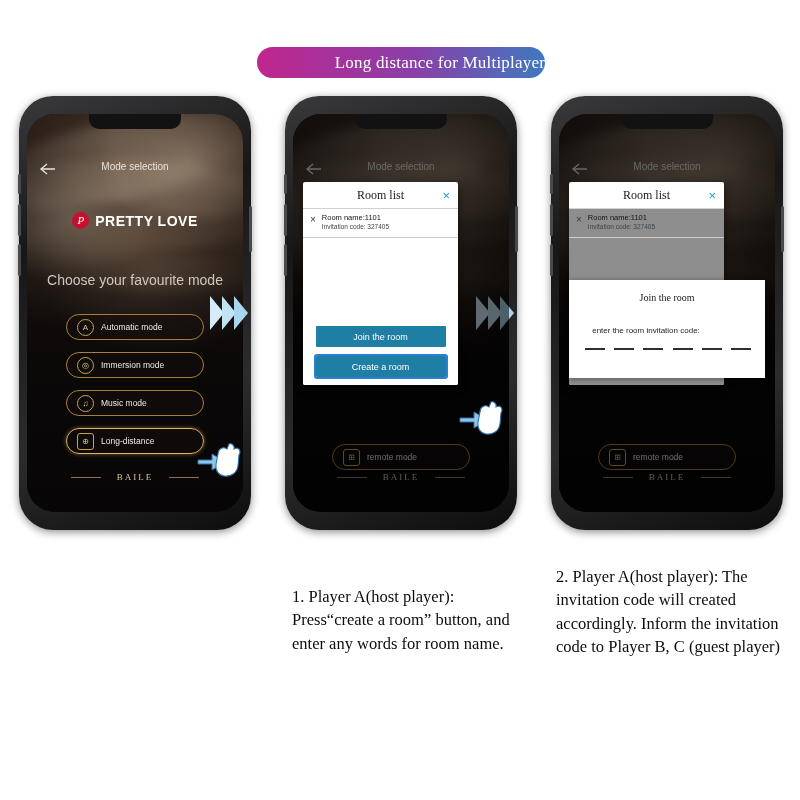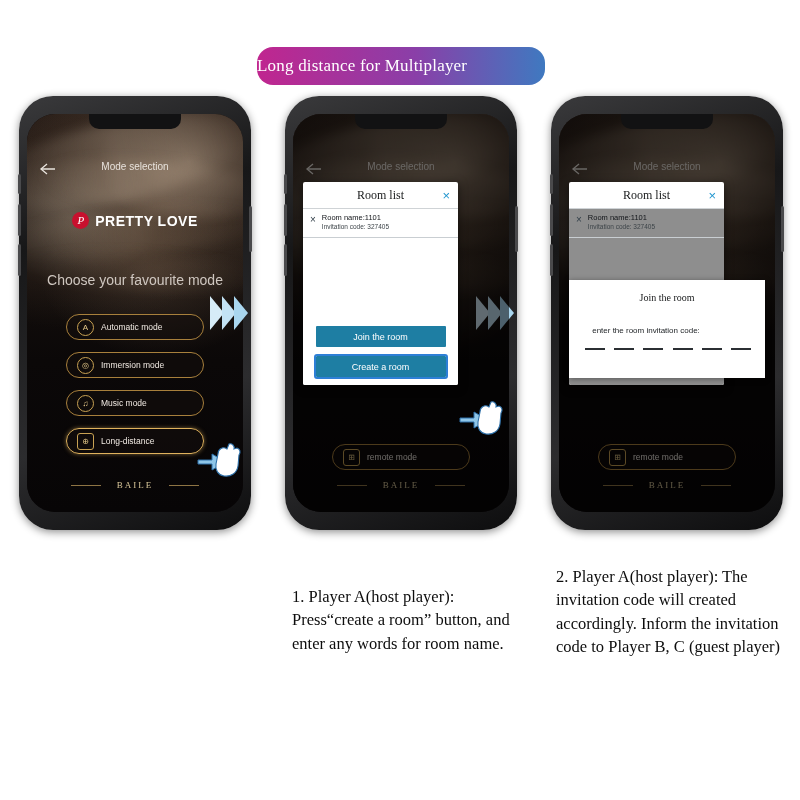--- a/index.html
+++ b/index.html
@@ -14,28 +14,28 @@
     font-family: "Liberation Serif", serif;
     overflow: hidden;
   }
 
   
   .banner {
     position: absolute;
     left: 257px;
     top: 47px;
     width: 288px;
-    height: 38px;
+    height: 31px;
     border-radius: 16px;
     background: linear-gradient(90deg, #c0268f 0%, #8a3fa8 55%, #3f79c0 100%);
     color: #ffffff;
     font-size: 17px;
     display: flex;
     align-items: center;
-    justify-content: flex-start;
+    justify-content: flex-end;
     letter-spacing: 0.2px;
   }
 
   
   .phone {
     position: absolute;
     top: 96px;
     width: 232px;
     height: 434px;
     border-radius: 34px;
@@ -208,21 +208,21 @@
   }
   .mode-btn.selected {
     border-color: #e0b35e;
     box-shadow: 0 0 4px rgba(224,179,94,0.5);
   }
 
   
   .phone-footer {
     position: absolute;
     left: 0; right: 0;
-    bottom: 22px;
+    bottom: 30px;
     display: flex;
     align-items: center;
     justify-content: center;
     gap: 16px;
     z-index: 12;
   }
   .footer-rule { width: 30px; height: 1px; background: #8e7444; }
   .footer-text {
     color: #d9c79a;
     font-size: 9px;

